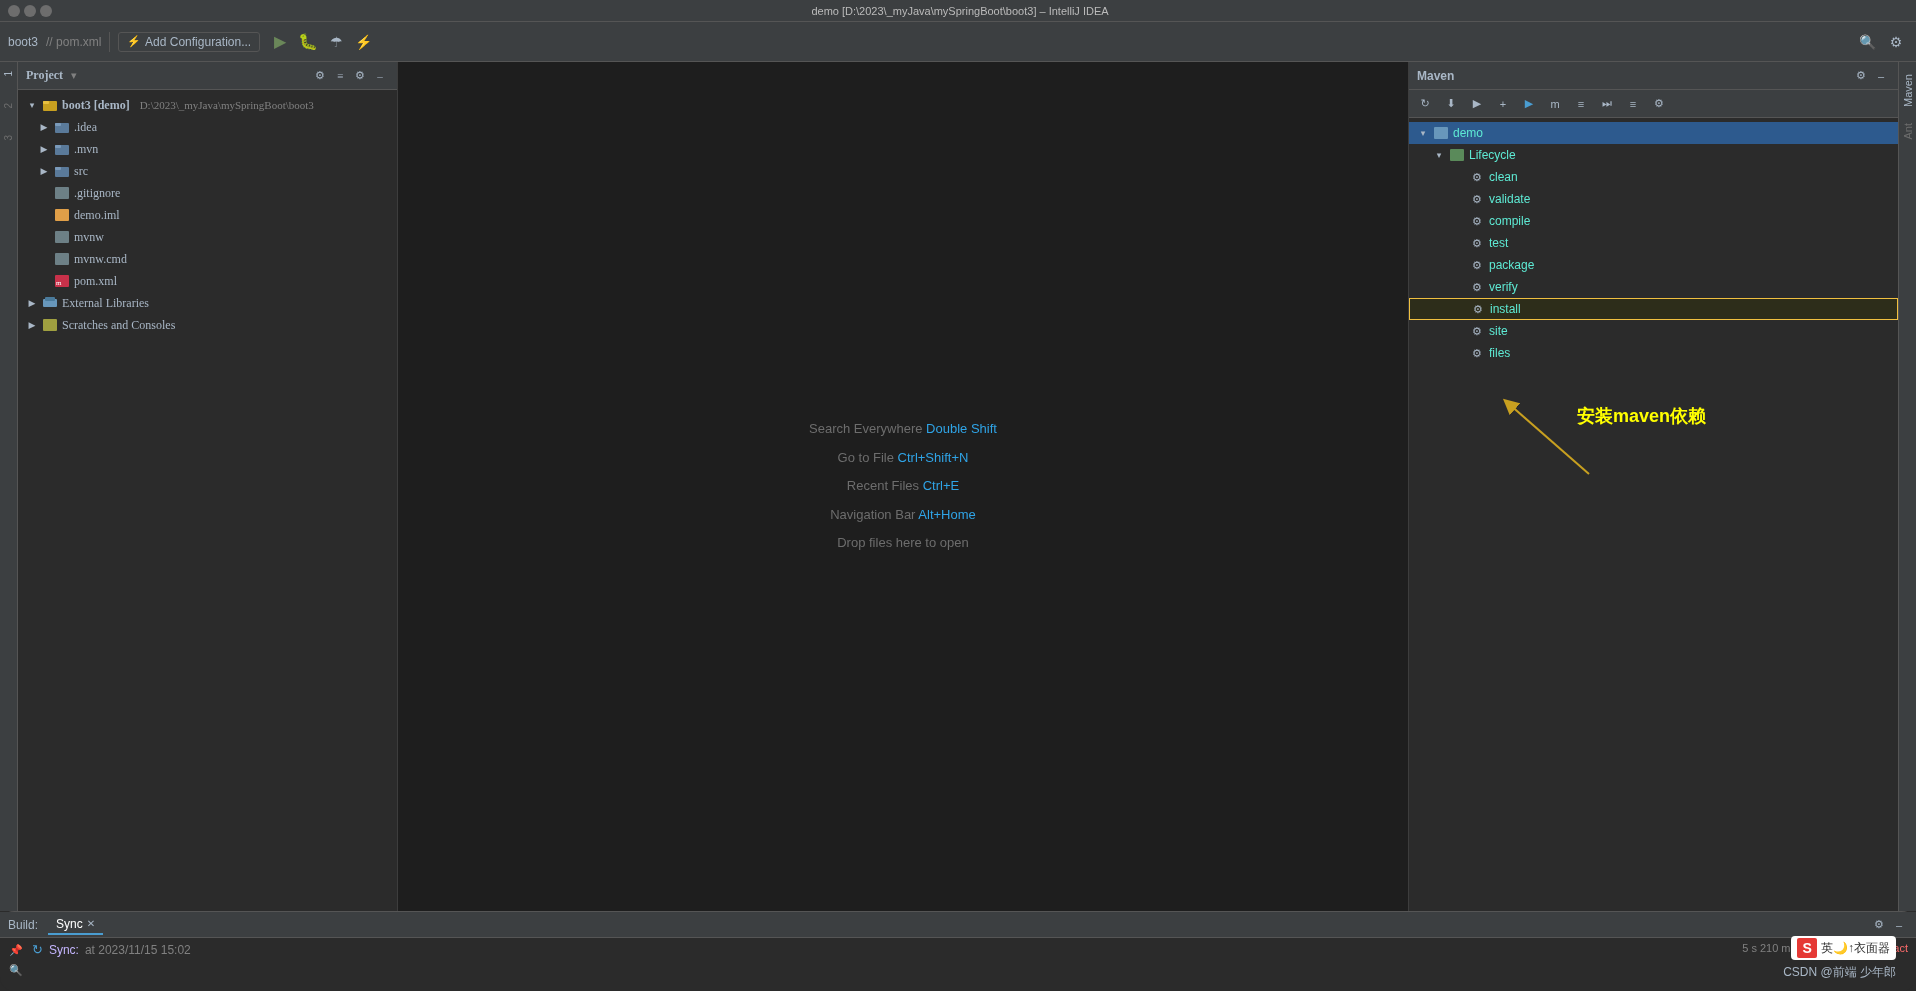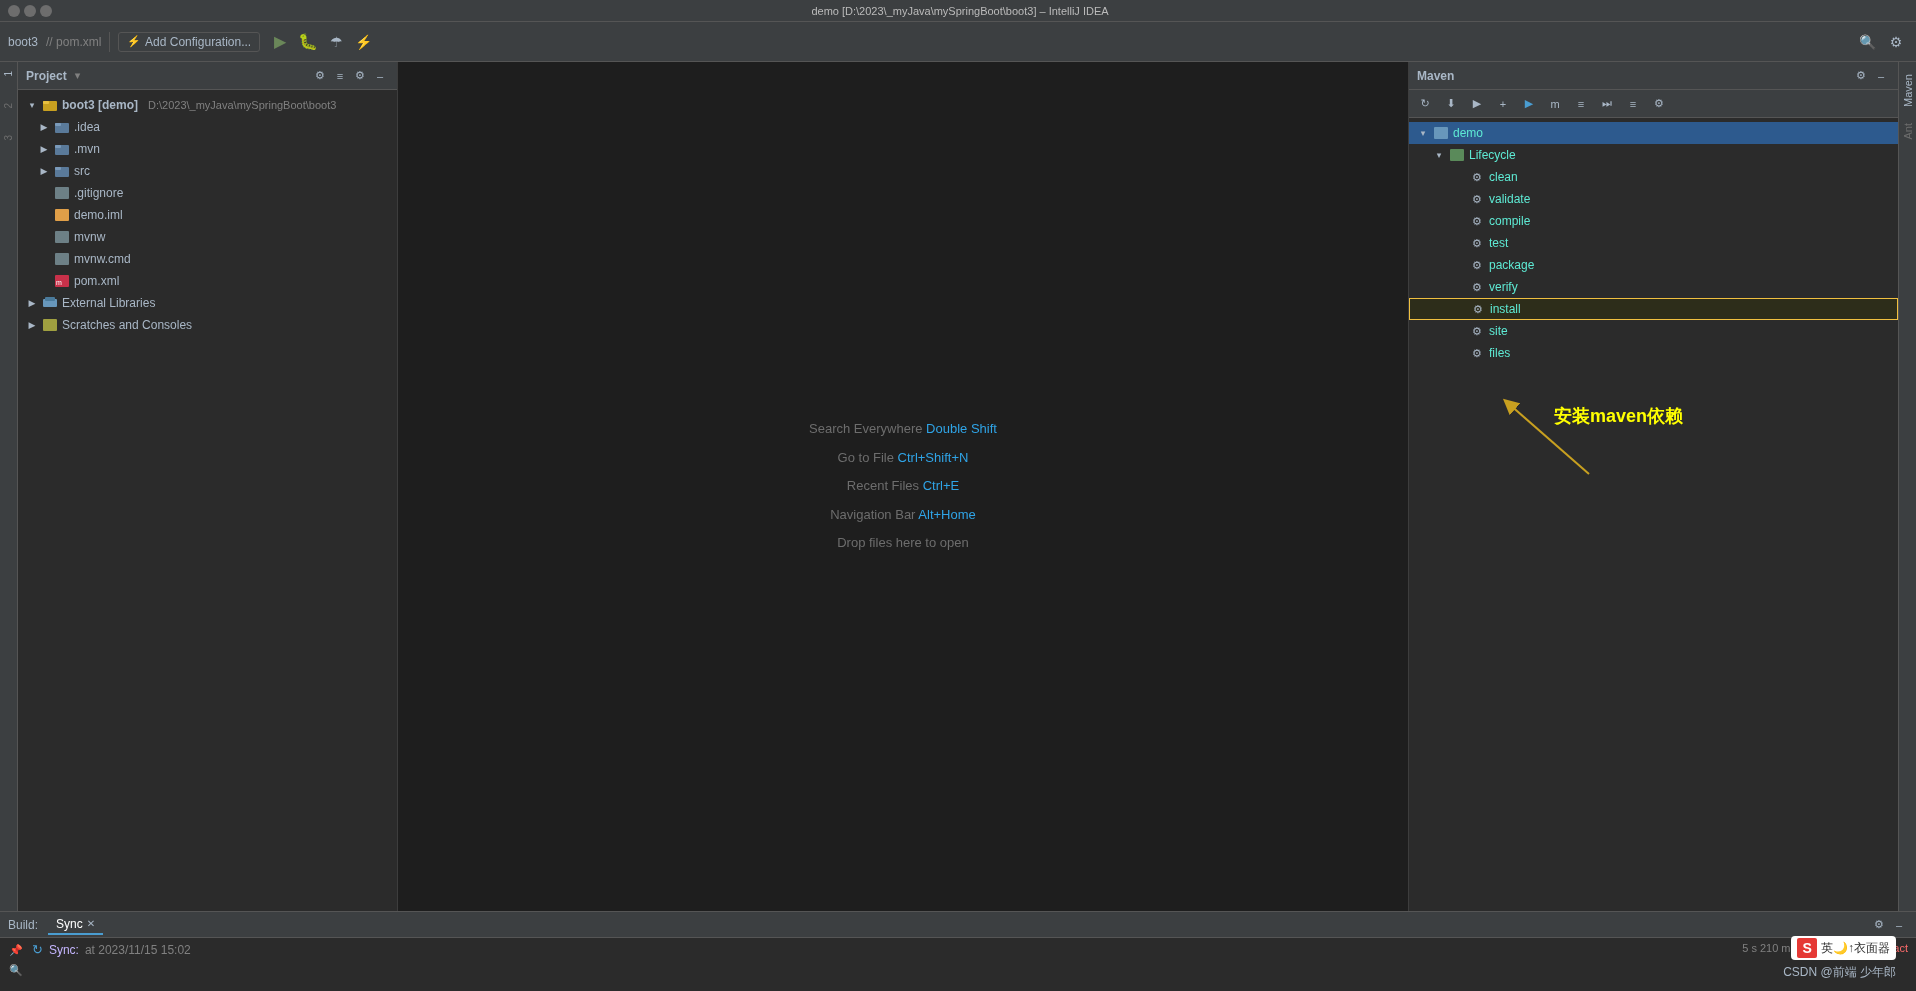--- a/index.html
+++ b/index.html
@@ -101,20 +101,21 @@
     }
 
     
     .project-panel {
       width: 380px;
       background: #2b2b2b;
       border-right: 1px solid #3d3d3d;
       display: flex;
       flex-direction: column;
       flex-shrink: 0;
+      font-family: Liberation Serif, serif;
     }
     .project-panel-header {
       background: #3c3f41;
       height: 28px;
       display: flex;
       align-items: center;
       padding: 0 8px;
       gap: 4px;
       border-bottom: 1px solid #555;
     }
@@ -235,20 +236,21 @@
     .gear-icon { color: #a9b7c6; font-size: 11px; }
     .maven-label { font-size: 12px; color: #5eead4; }
 
     
     .bottom-panel {
       height: 80px;
       background: #2b2b2b;
       border-top: 1px solid #555;
       display: flex;
       flex-direction: column;
+      border-radius: 14px;
     }
     .bottom-tabs {
       background: #3c3f41;
       height: 26px;
       display: flex;
       align-items: center;
       padding: 0 8px;
       border-bottom: 1px solid #555;
       gap: 4px;
     }
@@ -704,21 +706,21 @@
 
         <div style="position:relative;height:120px;margin-top:20px">
           <svg width="200" height="100" style="position:absolute;left:40px;top:0">
             <line x1="140" y1="90" x2="60" y2="20" stroke="#c8a020" stroke-width="2" marker-end="url(#arr)"></line>
             <defs>
               <marker id="arr" markerWidth="8" markerHeight="8" refX="4" refY="4" orient="auto">
                 <path d="M0,0 L8,4 L0,8 Z" fill="#c8a020"></path>
               </marker>
             </defs>
           </svg>
-          <span style="position:absolute;left:145px;top:20px;color:#ffff00;font-size:18px;font-weight:bold;white-space:nowrap">安装maven依赖</span>
+          <span style="position:absolute;left:168px;top:20px;color:#ffff00;font-size:18px;font-weight:bold;white-space:nowrap">安装maven依赖</span>
         </div>
       </div>
     </div>
 
     <div class="right-sidebar">
       <span class="mvn-label">Maven</span>
       <span class="art-label">Ant</span>
     </div>
 
   </div>

